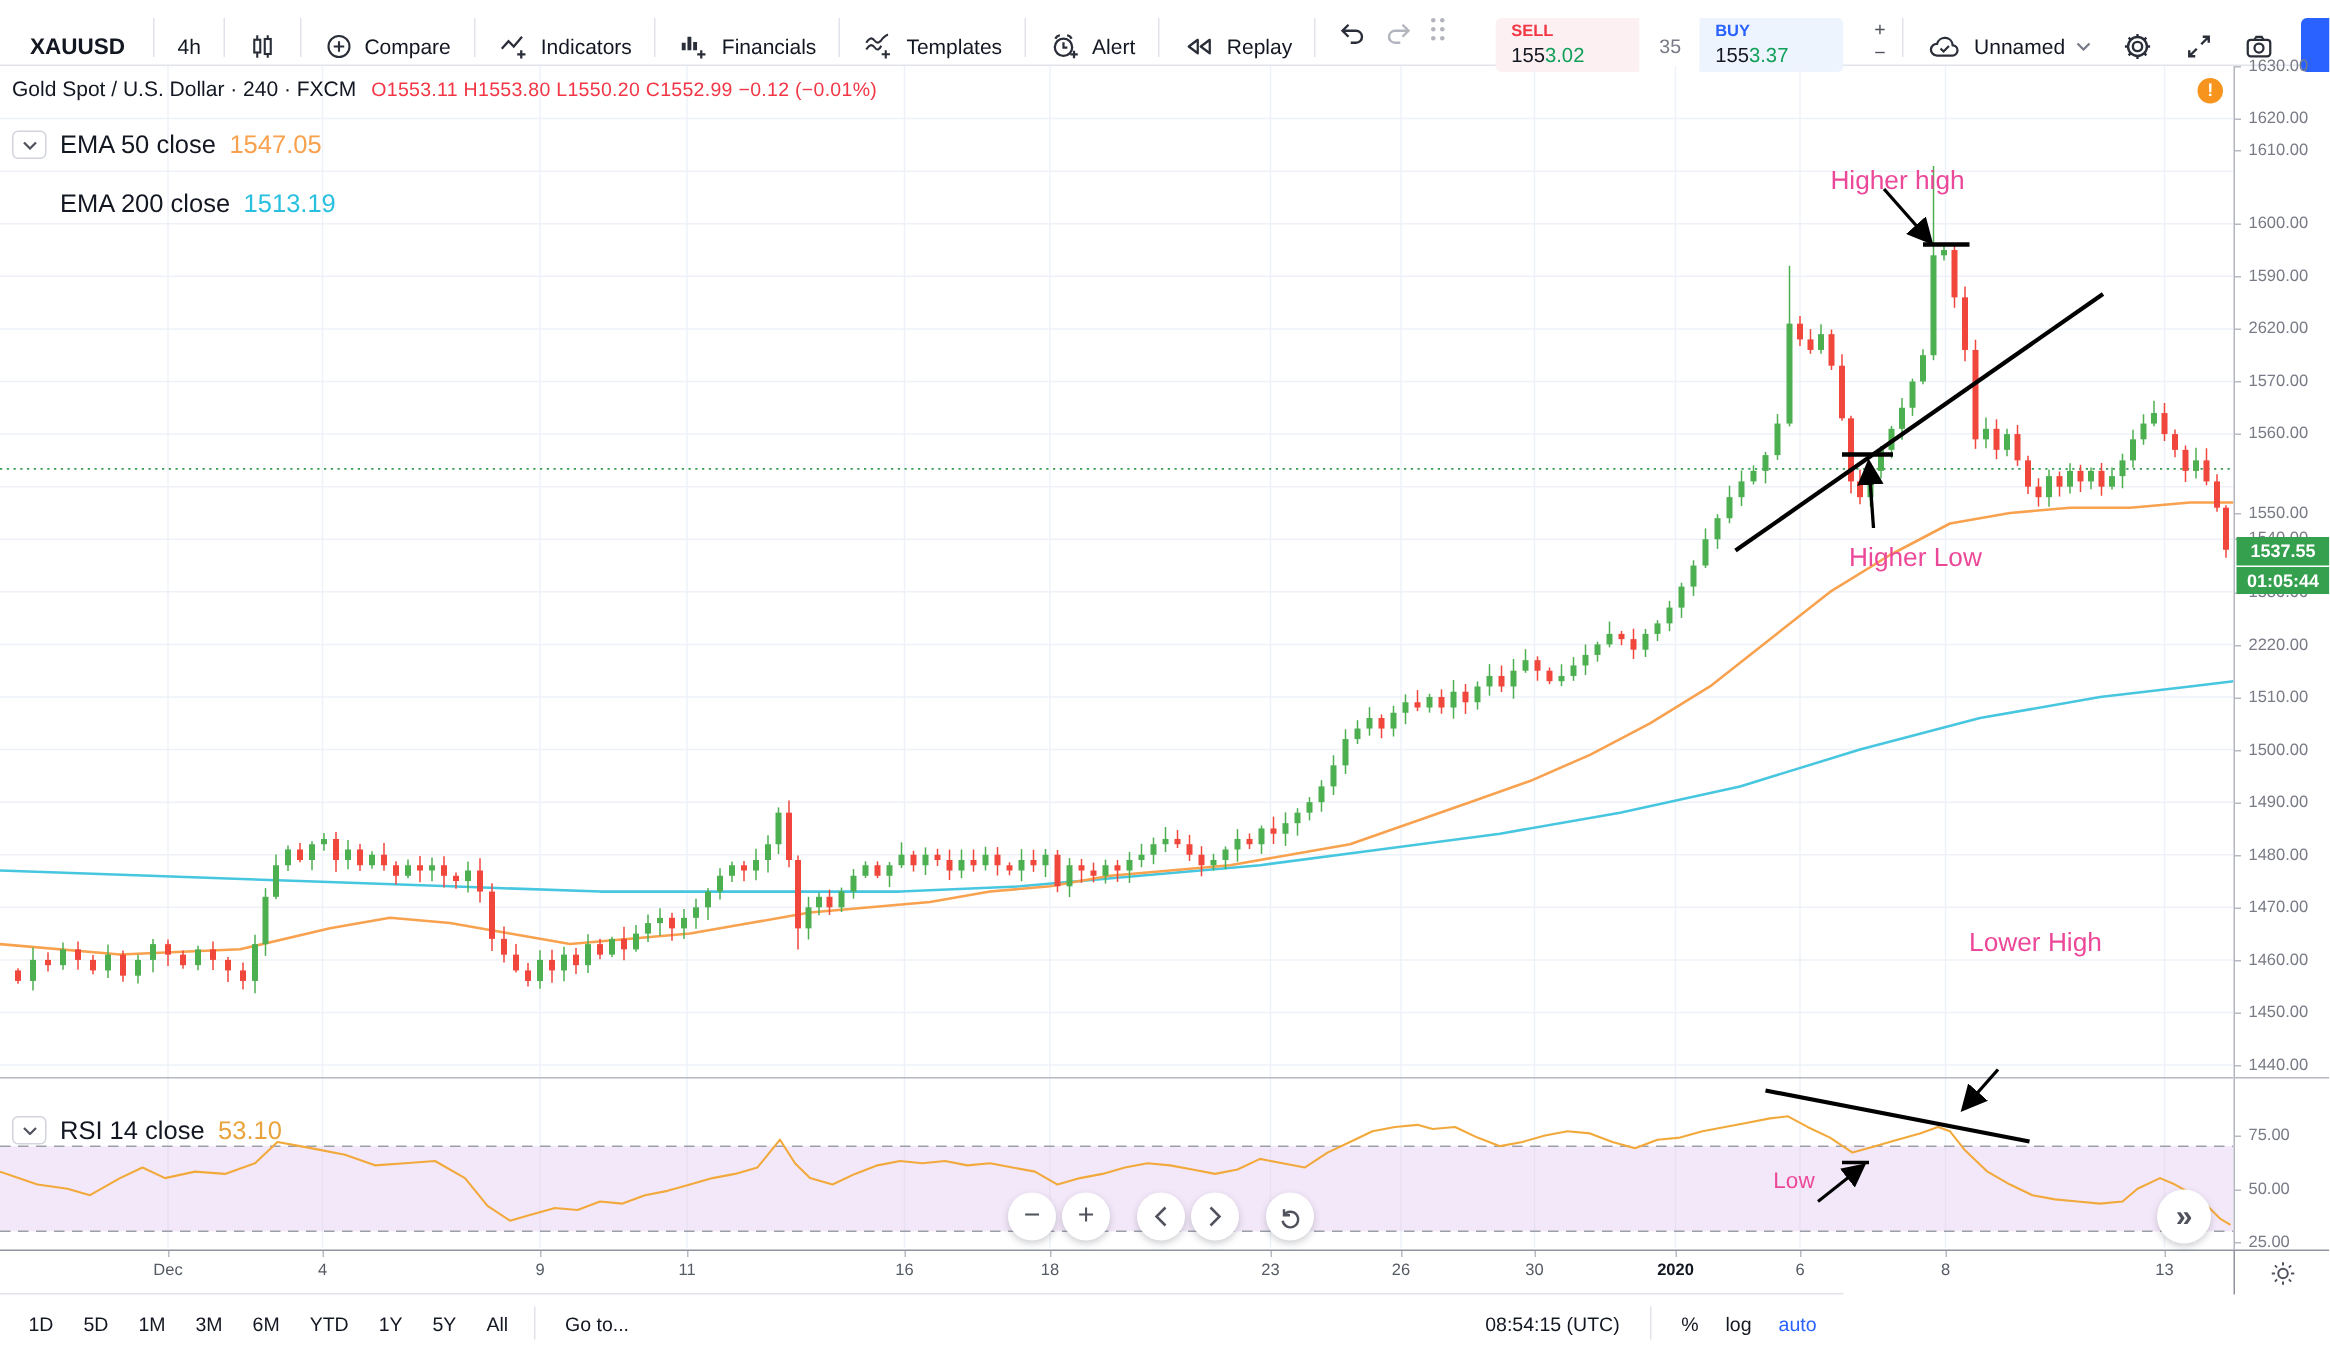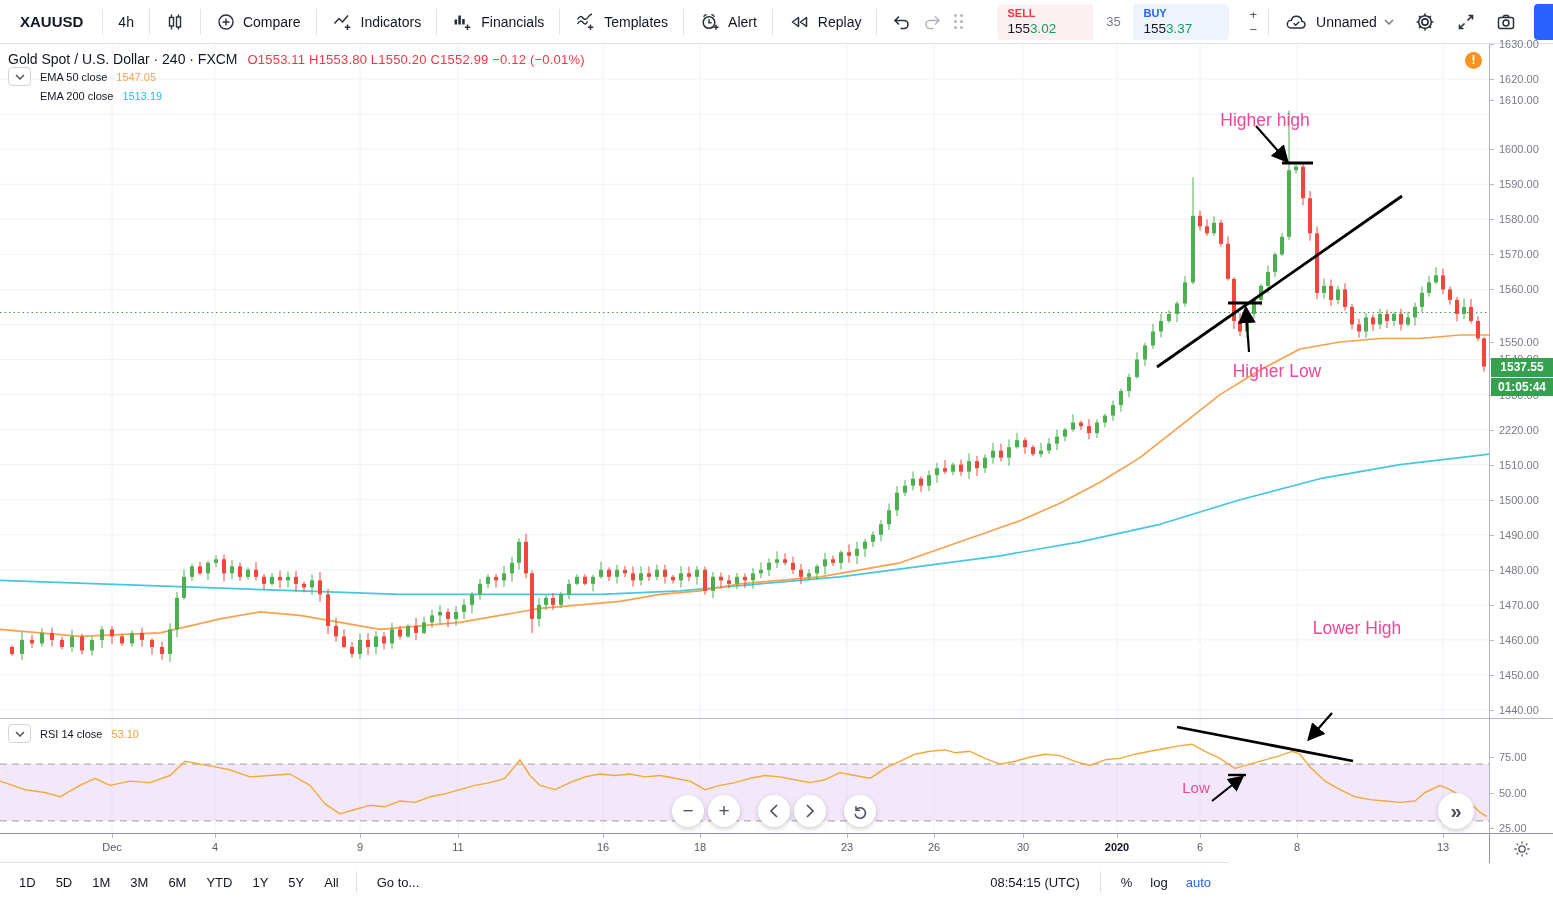--- a/index.html
+++ b/index.html
@@ -1,21 +1,21 @@
 <!DOCTYPE html>
 <html><head>
 <meta charset="utf-8">
 <style>
   * { margin:0; padding:0; box-sizing:border-box; }
   html,body { background:#fff; font-family:"Liberation Sans", sans-serif; color:#131722; }
   .app { position:relative; width:1553px; height:901px; background:#fff; overflow:hidden; }
 
   
   .topbar { position:absolute; top:0; left:0; width:1553px; height:44px;
-    border-bottom:1px solid #e0e3eb; display:flex; align-items:center; padding:0 6px; }
+    border-bottom:1px solid #e0e3eb; display:flex; align-items:flex-start; padding:12px 6px; }
   .tb-sep { width:1px; height:26px; background:#e0e3eb; margin:0 5px; flex:none; }
   .tb-btn { display:flex; align-items:center; gap:7px; padding:0 10px; height:38px;
     font-size:14px; color:#131722; cursor:pointer; white-space:nowrap; flex:none; }
   .tb-sym { font-weight:bold; font-size:15px; padding:0 14px; }
   .icon-svg { display:block; }
   .undo-redo { display:flex; align-items:center; gap:10px; padding:0 8px; }
   .trade { display:flex; align-items:stretch; height:36px; margin-left:26px; border-radius:4px; overflow:hidden; flex:none; }
   .trade-cell { padding:3px 10px 0 10px; min-width:96px; }
   .trade-cell .tlbl { font-size:11px; font-weight:bold; line-height:13px; }
   .trade-cell .tprice { font-size:13.5px; line-height:17px; color:#131722; }
@@ -42,21 +42,21 @@
   .ptick .lbl { position:absolute; left:9px; }
   .axis-div { position:absolute; left:0; top:674px; width:100%; height:1px; background:#b5b8c1; }
   .price-flag { position:absolute; left:1px; top:314px; width:62px; text-align:center;
     font-size:12px; font-weight:bold; color:#fff; z-index:3; }
   .price-flag .p { background:#35a04e; height:19px; line-height:19px; }
   .price-flag .c { background:#35a04e; height:18px; line-height:18px; margin-top:1px; }
 
   .legend { position:absolute; top:7px; left:8px; z-index:2; }
   .legend-row1 { display:flex; align-items:baseline; gap:10px; font-size:14px; }
   .ohlc { color:#f23645; font-size:13px; letter-spacing:0.2px; }
-  .ind-row { display:flex; align-items:center; gap:9px; margin-top:0; font-size:11px; height:19px; }
+  .ind-row { display:flex; align-items:center; gap:9px; margin-top:20px; font-size:17px; height:19px; }
   .chv-btn { width:23px; height:19px; border:1px solid #d1d4dc; border-radius:4px; background:#fff;
     display:flex; align-items:center; justify-content:center; cursor:pointer; flex:none; }
   .chv-spacer { width:23px; flex:none; }
   .v-orange { color:#f8a14e;text-align:center; } .v-cyan { color:#29c0e0; } .v-gold { color:#e8a33d; }
   .rsi-legend { position:absolute; top:680px; left:8px; z-index:2; }
 
   .ann { position:absolute; color:#ec4899; font-size:17.5px; transform:translateX(-50%); z-index:2; white-space:nowrap; }
   .warn { position:absolute; top:8px; left:1465px; width:17px; height:17px; border-radius:50%;
     background:#f7941e; color:#fff; font-weight:bold; font-size:12px; text-align:center; line-height:17px; }
 
@@ -713,21 +713,21 @@
         <div class="ptick" style="top: 98.165px;">
           <span class="dash"></span>
           <span class="lbl">1600.00</span>
         </div>
         <div class="ptick" style="top: 133.22px;">
           <span class="dash"></span>
           <span class="lbl">1590.00</span>
         </div>
         <div class="ptick" style="top: 168.275px;">
           <span class="dash"></span>
-          <span class="lbl">1580.00</span>
+          <span class="lbl">2620.00</span>
         </div>
         <div class="ptick" style="top: 203.33px;">
           <span class="dash"></span>
           <span class="lbl">1570.00</span>
         </div>
         <div class="ptick" style="top: 238.385px;">
           <span class="dash"></span>
           <span class="lbl">1560.00</span>
         </div>
         <div class="ptick" style="top: 291px;">

